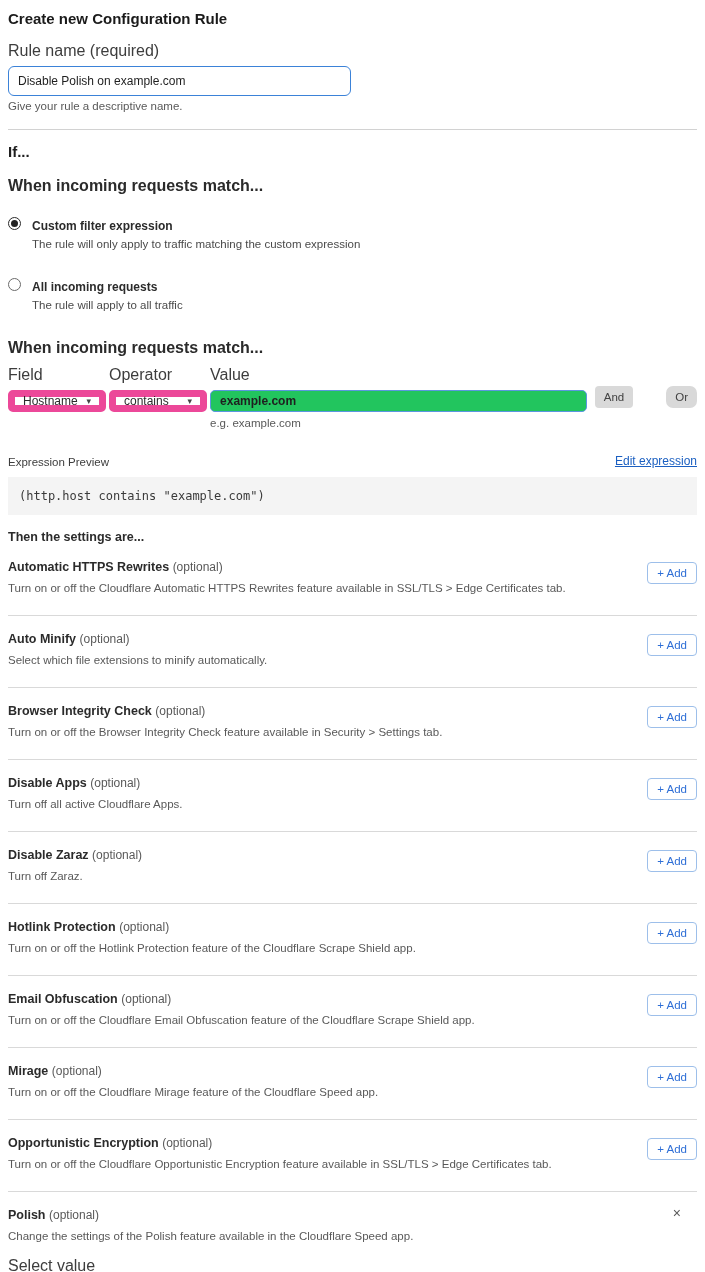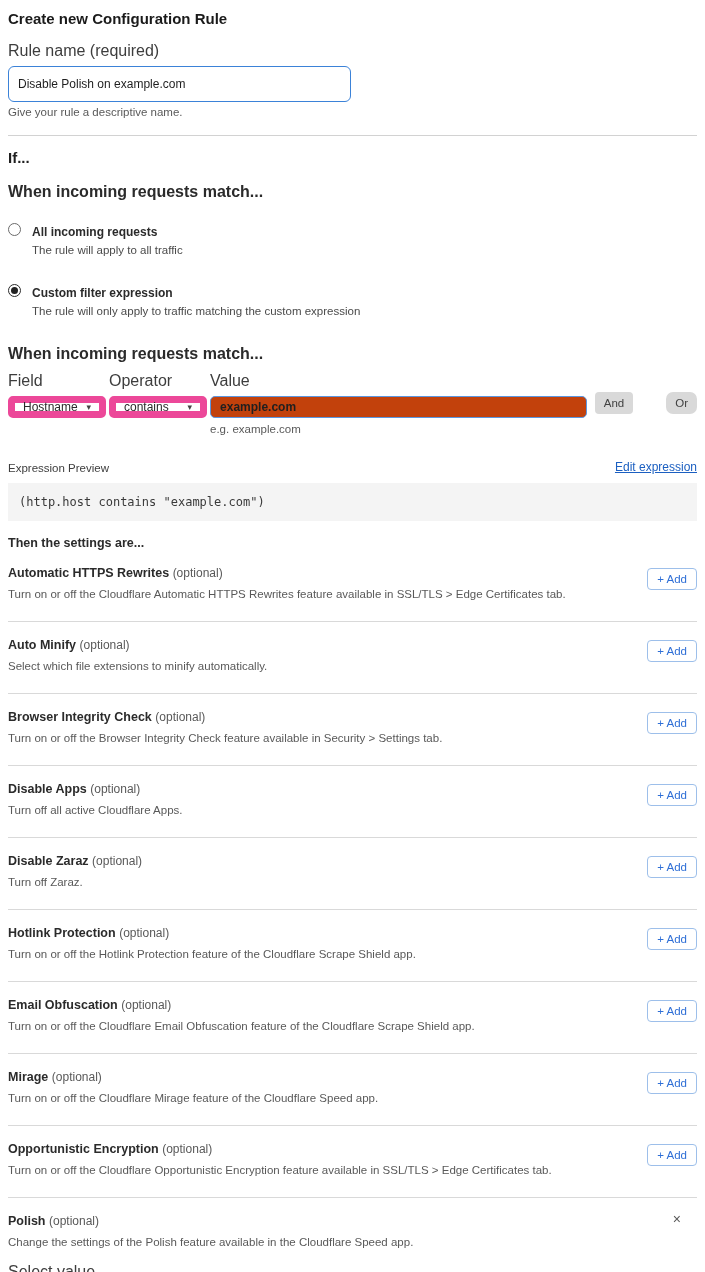--- a/index.html
+++ b/index.html
@@ -9,21 +9,21 @@
     font-family: "Liberation Sans", sans-serif; color: #2b2b2b;
   }
   .container { padding: 6px 8px 0 8px; }
 
   h1.page-title { font-size: 15px; font-weight: 700; color: #1a1a1a; margin-top: 4px; }
 
   .field-label { display: block; font-size: 16px; color: #3d3d3d; }
   .mt-label { margin-top: 15px; }
 
   input.text-input {
-    display: block; margin-top: 6px; width: 343px; height: 36px;
+    display: block; margin-top: 6px; width: 343px; height: 30px;
     border: 1.5px solid #3b82d8; border-radius: 6px; padding: 0 9px;
     font-size: 12px; font-family: "Liberation Sans", sans-serif; color: #1f1f1f;
     outline: none; background: #fff;
   }
   .helper { font-size: 11.5px; color: #595959; margin-top: 4px; }
 
   .divider { border: none; border-top: 1px solid #d2d2d2; margin-top: 17px; }
 
   h2.if-heading { font-size: 15px; font-weight: 700; margin-top: 13px; color: #1f1f1f; }
   h3.sub-heading { font-size: 16px; font-weight: 700; margin-top: 17px; color: #2b2b2b; }
@@ -48,21 +48,21 @@
   .col-operator { width: 102px; margin-right: 3px; }
   .col-value { width: 392px; }
   .col .field-label { margin-bottom: 6px; }
   .select {
     height: 22px; border: 7px solid #ec4899; border-radius: 5px; background: #fff;
     display: flex; align-items: center; justify-content: space-between;
     padding: 0 8px; font-size: 12px; color: #2b2b2b; cursor: pointer;
   }
   .caret { font-size: 9px; color: #444; line-height: 1; }
   input.value-input {
-    height: 22px; width: 100%; background: #c2410c; border: 1px solid #5b96e0;
+    height: 22px; width: 100%; background: #22c55e; border: 1px solid #5b96e0;
     border-radius: 5px; padding: 0 9px; font-size: 12px; font-weight: 700;
     font-family: "Liberation Sans", sans-serif; color: #1f1f1f; outline: none;
   }
   .andor { display: flex; align-items: flex-start; padding-top: 20px; gap: 33px; }
   .btn-gray {
     height: 22px; background: #d9d9d9; color: #424242; border: none;
     border-radius: 4px; font-size: 11.5px; font-family: "Liberation Sans", sans-serif;
     padding: 0 9px; cursor: pointer;
   }
   .btn-and { margin-left: 8px; }
@@ -112,32 +112,32 @@
   <label class="field-label mt-label">Rule name (required)</label>
   <input class="text-input" type="text" value="Disable Polish on example.com" style="">
   <div class="helper">Give your rule a descriptive name.</div>
 
   <hr class="divider">
 
   <h2 class="if-heading">If...</h2>
   <h3 class="sub-heading">When incoming requests match...</h3>
 
   <div class="radio-option">
+    <span class="radio selected"></span>
+    <span>
+      <span class="option-label">Custom filter expression</span>
+      <div class="option-desc">The rule will only apply to traffic matching the custom expression</div>
+    </span>
+  </div>
+
+  <div class="radio-option">
     <span class="radio"></span>
     <span>
       <span class="option-label">All incoming requests</span>
       <div class="option-desc">The rule will apply to all traffic</div>
-    </span>
-  </div>
-
-  <div class="radio-option">
-    <span class="radio selected"></span>
-    <span>
-      <span class="option-label">Custom filter expression</span>
-      <div class="option-desc">The rule will only apply to traffic matching the custom expression</div>
     </span>
   </div>
 
   <h3 class="sub-heading" style="margin-top:28px;">When incoming requests match...</h3>
 
   <div class="builder">
     <div class="col col-field">
       <label class="field-label">Field</label>
       <div class="select">
         <span>Hostname</span>

